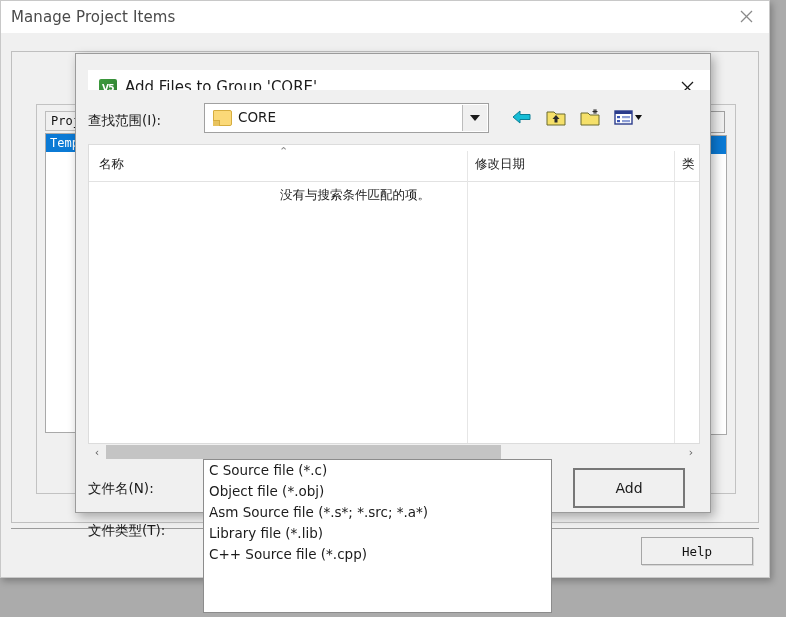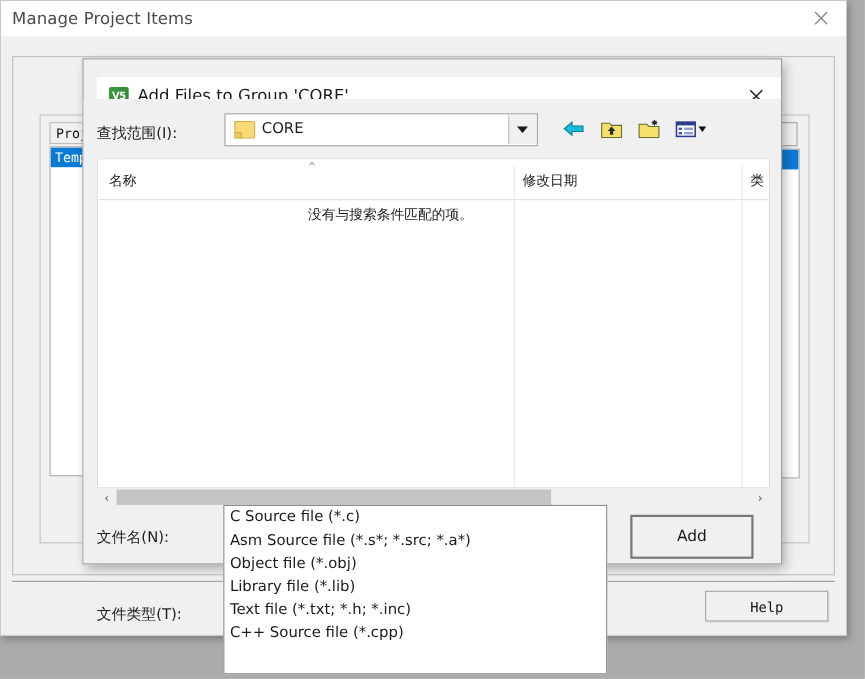--- a/index.html
+++ b/index.html
@@ -262,21 +262,21 @@
 
   
   .fn-label { position: absolute; left: 12px; top: 390px; font-size: 13.5px; color: #1b1b1b; }
   .fn-input {
     position: absolute; left: 128px; top: 383px;
     width: 348px; height: 30px;
     background: #ffffff; border: 1px solid #a0a0a0; box-sizing: border-box;
     font-size: 13.5px; color: #1b1b1b; padding: 5px 6px; outline: none;
     font-family: "DejaVu Sans", sans-serif;
   }
-  .ft-label { position: absolute; left: 12px; top: 432px; font-size: 13.5px; color: #1b1b1b; margin-top: 28px; }
+  .ft-label { position: absolute; left: 12px; top: 432px; font-size: 13.5px; color: #1b1b1b; }
   .ft-combo {
     position: absolute; left: 128px; top: 424px;
     width: 348px; height: 29px;
     background: #ffffff; border: 1px solid #8c8c8c; box-sizing: border-box;
   }
   .ft-combo-text {
     position: absolute; left: 6px; top: 5px;
     font-size: 13.5px; color: #1b1b1b;
   }
   .ft-combo-arrow {
@@ -458,20 +458,19 @@
       </div>
 
       <div class="btn-add">
         <span>Add</span>
       </div>
     </div>
   </div>
 
   <div class="dropdown">
     <div class="dd-item">C Source file (*.c)</div>
+    <div class="dd-item">Object file (*.obj)</div>
     <div class="dd-item">Asm Source file (*.s*; *.src; *.a*)</div>
-    <div class="dd-item">Object file (*.obj)</div>
     <div class="dd-item">Library file (*.lib)</div>
-    <div class="dd-item">Text file (*.txt; *.h; *.inc)</div>
     <div class="dd-item">C++ Source file (*.cpp)</div>
   </div>
 
 </div>
 
 </body></html>

